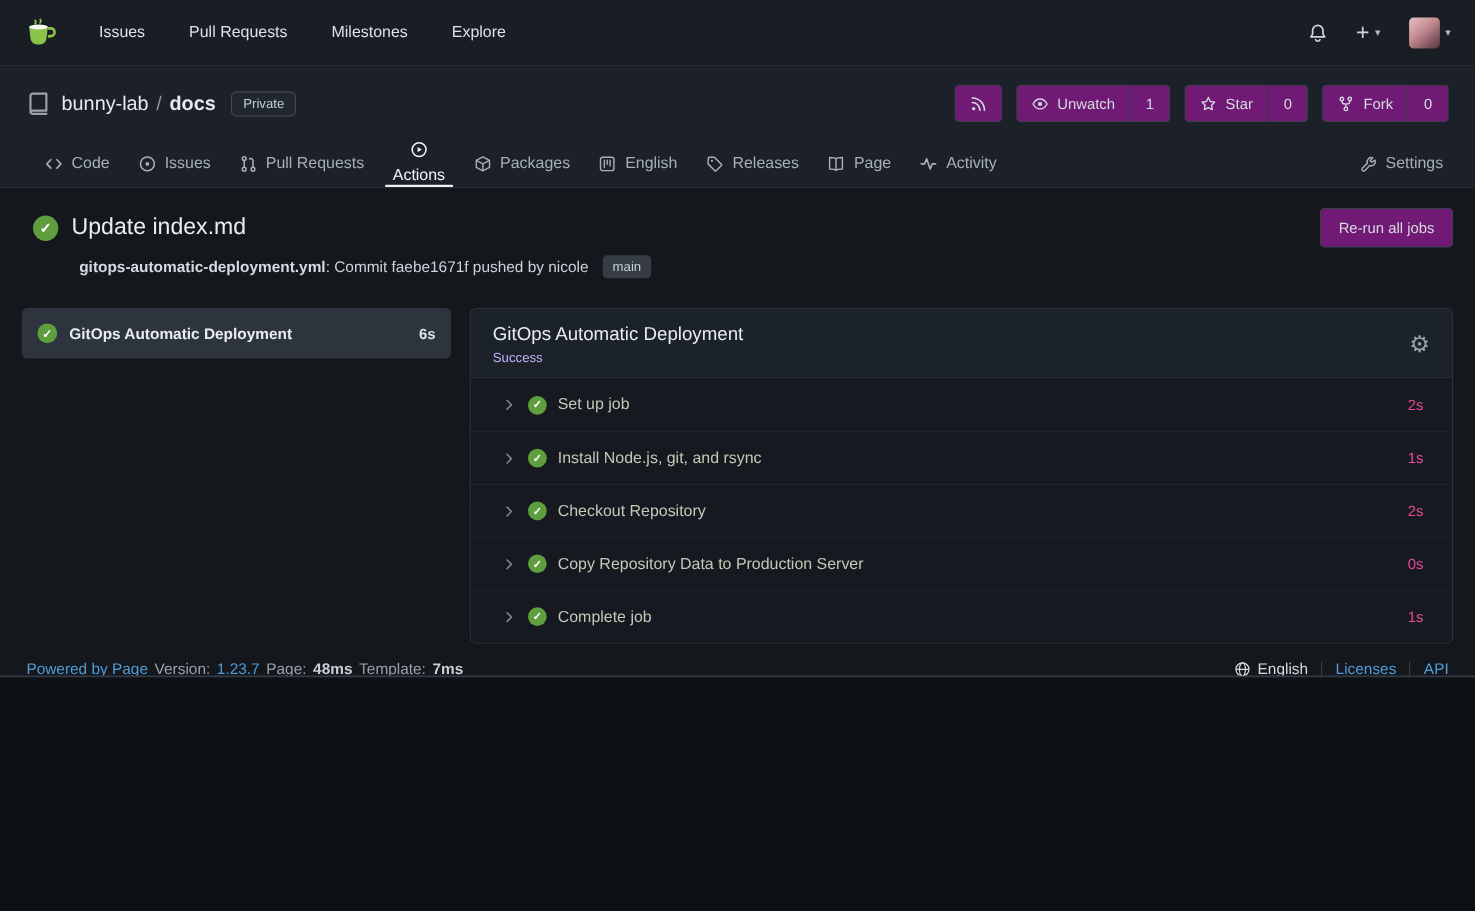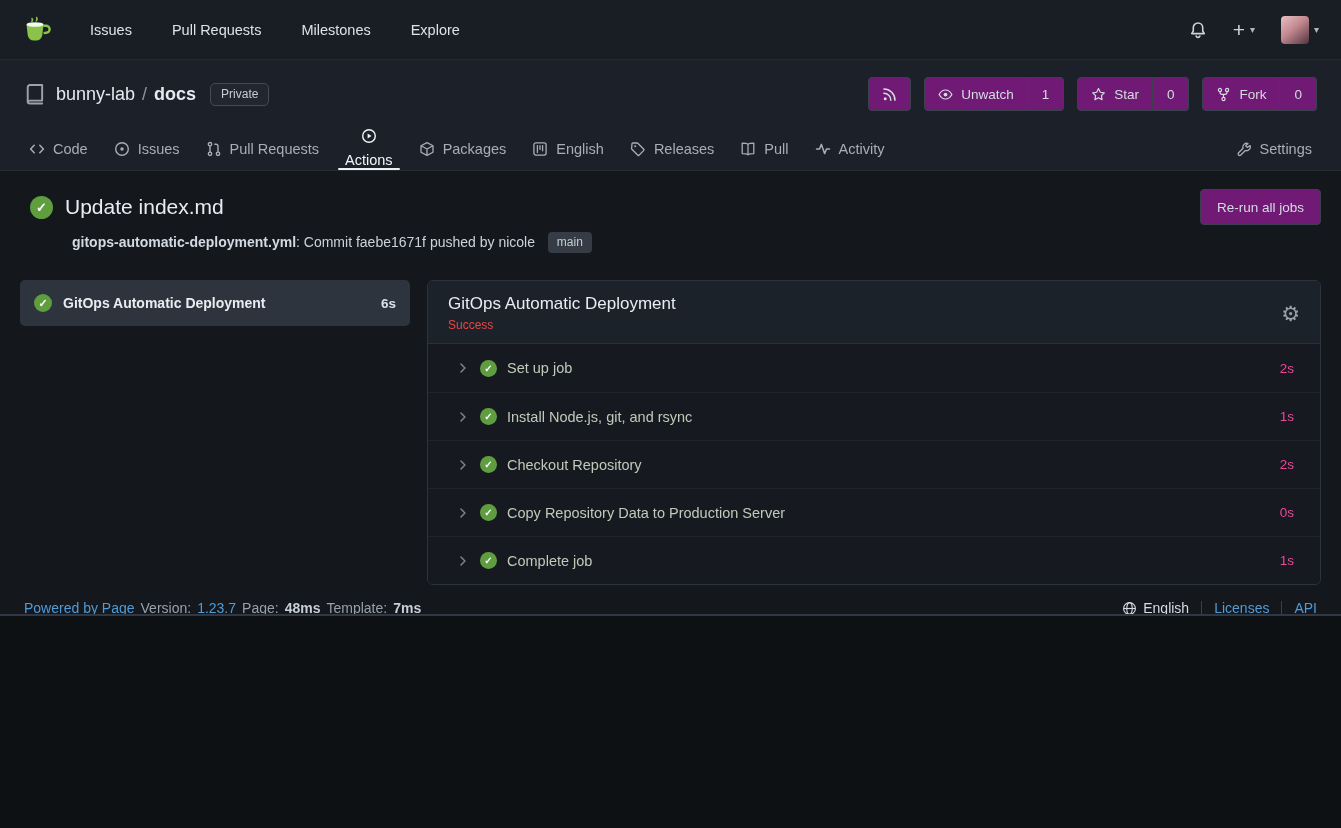--- a/index.html
+++ b/index.html
@@ -51,21 +51,21 @@
   .btn {
     height:34px; display:inline-flex; align-items:center; gap:8px;
     background:#701a75; border:1px solid #3a414c; border-radius:4px;
     color:#d5dbe1; font-size:13.5px; padding:0 13px;
   }
   .btn-group { display:inline-flex; align-items:stretch; }
   .btn-group .btn.main-part { border-radius:4px 0 0 4px; }
   .btn-group .btn.count-part { border-radius:0 4px 4px 0; border-left:none; padding:0 14px; }
 
   
-  .tabs { display:flex; align-items:stretch; height:42px; padding:0 16px; }
+  .tabs { display:flex; align-items:stretch; height:42px; padding:0 16px;margin-left:12px; }
   .tab {
     position:relative; display:inline-flex; align-items:center; gap:8px;
     padding:0 13px; font-size:14.5px; color:#a6aeb7;
   }
   .tab.active { color:#f2f5f8;flex-direction:column; }
   .tab.active::after {
     content:""; position:absolute; left:6px; right:6px; bottom:0;
     height:2px; background:#eef1f4; border-radius:1px;
   }
   .tab-spacer { flex:1; }
@@ -98,21 +98,21 @@
   .panel {
     flex:1; border:1px solid #2d333c; border-radius:6px; overflow:hidden;
     background:#161a20;
   }
   .panel-header {
     display:flex; align-items:center; justify-content:space-between;
     background:#1c222a; border-bottom:1px solid #2a3039;
     padding:13px 20px 11px;
   }
   .panel-title { font-size:17px; font-weight:500; color:#e8edf2; }
-  .panel-status { font-size:12px; color:#ef4444; margin-top:4px; }
+  .panel-status { font-size:12px; color:#c4b5fd; margin-top:4px; }
   .gear { font-size:21px; line-height:1; color:#98a2ac; background:none; border:none; }
 
   .step {
     display:flex; align-items:center; gap:10px;
     height:48px; padding:0 26px 0 28px;
     background:#161a20; cursor:pointer;
   }
   .step + .step { border-top:1px solid #20252d; }
   .step-name { font-size:14.5px; color:#c0cab8; }
   .step-duration { margin-left:auto; font-size:13.5px; color:#ec4899; }
@@ -280,21 +280,21 @@
             <path d="M2 2.8c0-.4.4-.8.8-.8h4.3c.3 0 .5.1.7.3l6 6c.3.3.3.8 0 1.1l-4.8 4.8c-.3.3-.8.3-1.1 0l-6-6a1 1 0 0 1-.3-.7z"></path>
             <circle cx="5.2" cy="5.2" r="1" fill="currentColor" stroke="none"></circle>
           </svg>
         <span>Releases</span>
       </a>
       <a class="tab">
         <svg width="16" height="16" viewBox="0 0 16 16" fill="none" stroke="currentColor" stroke-width="1.3" stroke-linejoin="round">
             <path d="M8 3.4C7 2.4 5.6 2.2 2.2 2.2v10.4c3.4 0 4.8.2 5.8 1.2 1-1 2.4-1.2 5.8-1.2V2.2C10.4 2.2 9 2.4 8 3.4z"></path>
             <path d="M8 3.4v10.4"></path>
           </svg>
-        <span>Pull</span>
+        <span>Page</span>
       </a>
       <a class="tab">
         <svg width="16" height="16" viewBox="0 0 16 16" fill="none" stroke="currentColor" stroke-width="1.5" stroke-linecap="round" stroke-linejoin="round">
             <path d="M1.5 8h3L6.4 3.4l3.2 9.2L11.5 8h3"></path>
           </svg>
         <span>Activity</span>
       </a>
       <div class="tab-spacer"></div>
       <a class="tab">
         <svg width="16" height="16" viewBox="0 0 16 16" fill="none" stroke="currentColor" stroke-width="1.3" stroke-linejoin="round">

